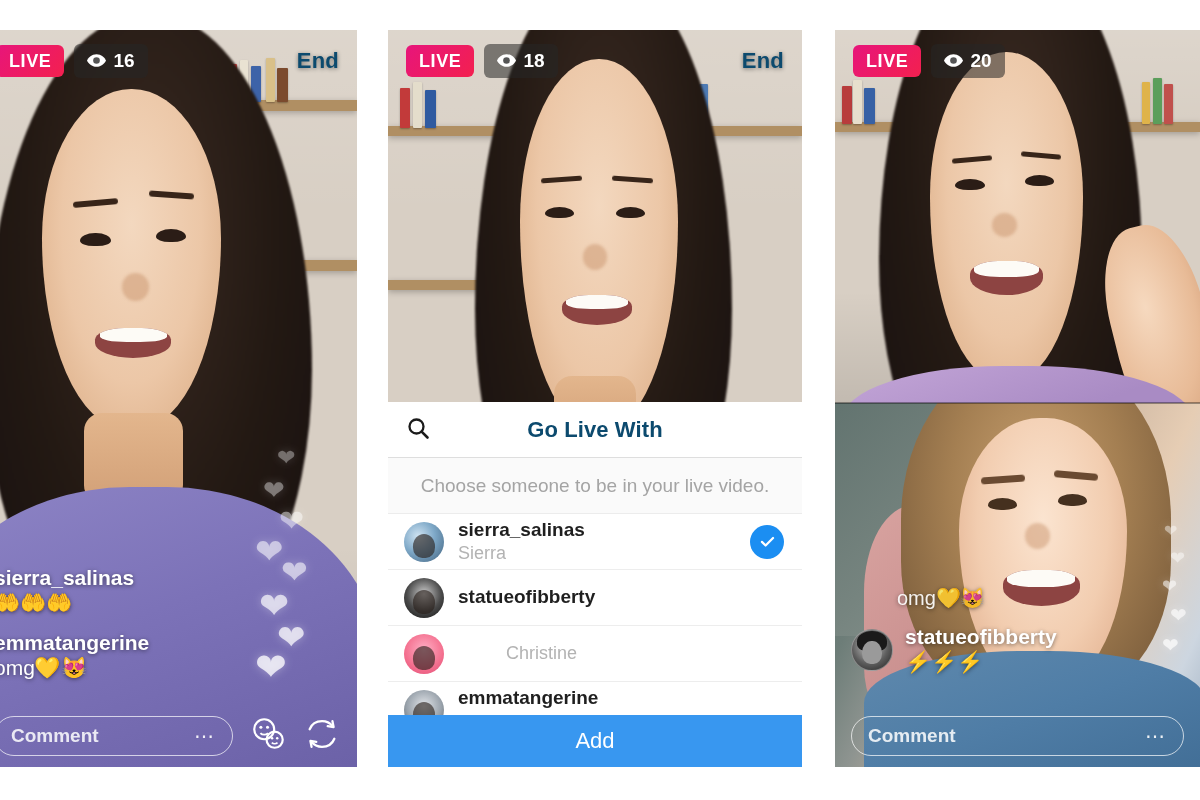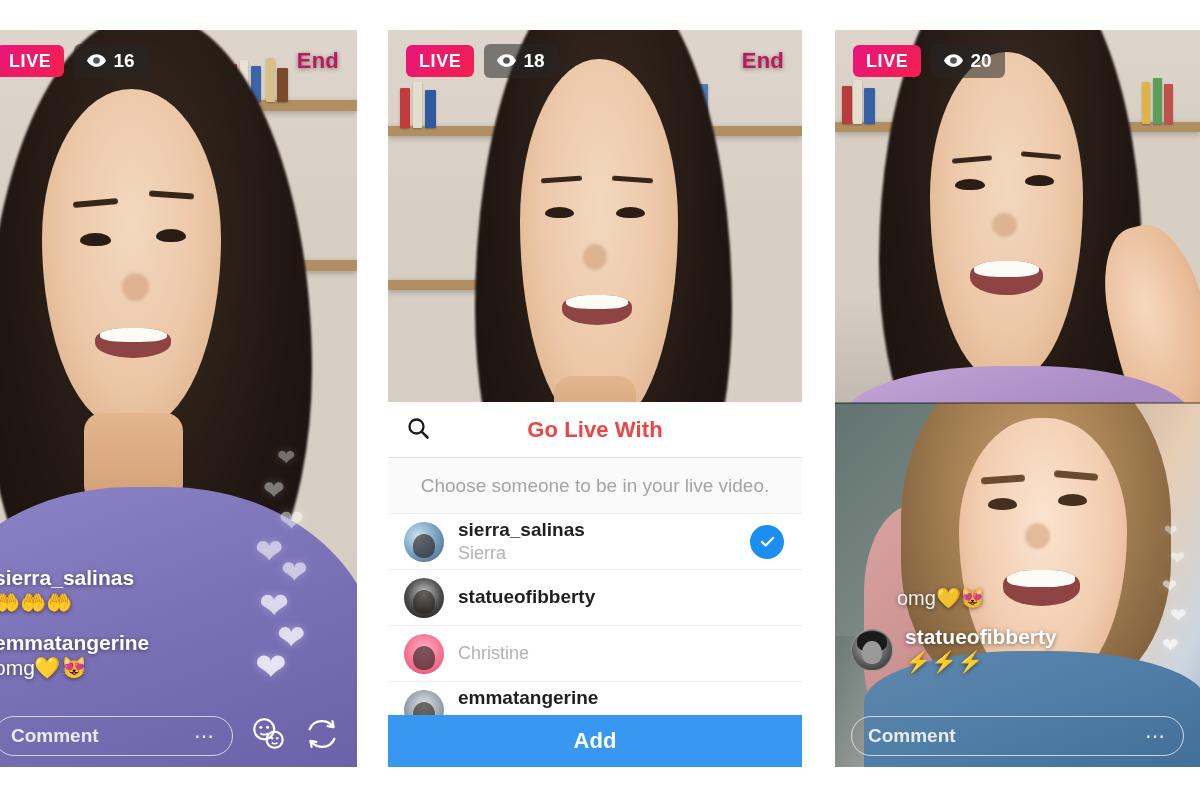--- a/index.html
+++ b/index.html
@@ -97,21 +97,21 @@
     padding: 7px 13px; border-radius: 6px; line-height:1;
   }
   .viewers {
     display:flex; align-items:center; gap:7px;
     background: rgba(38,38,38,.55);
     color:#fff; font-weight:700; font-size:19px; line-height:1;
     padding: 7px 13px 8px; border-radius: 6px;
   }
   .eye-icon { display:block; }
   .end-btn {
-    margin-left:auto; color:#be185d; font-size:22px; font-weight:600;
+    margin-left:auto; color:#0c4a6e; font-size:22px; font-weight:600;
     text-shadow: 0 1px 4px rgba(0,0,0,.45); letter-spacing:.2px;
   }
 
   
   .hearts { position:absolute; right:22px; bottom:72px; width:110px; height:250px; z-index:30; }
   .heart {
     position:absolute; color: rgba(255,255,255,.82);
     filter: blur(.6px);
     text-shadow: 0 0 10px rgba(255,255,255,.35);
   }
@@ -160,21 +160,21 @@
   
   .sheet {
     position:absolute; left:0; right:0; bottom:0; top:372px;
     background:#fff; z-index: 50; display:flex; flex-direction:column;
   }
   .sheet-head {
     position:relative; height:56px; flex:0 0 56px;
     display:flex; align-items:center; justify-content:center;
     border-bottom:1px solid #dedede; background:#fff;
   }
-  .sheet-title { font-size:22px; font-weight:700; color:#ef4444; letter-spacing:.1px; }
+  .sheet-title { font-size:22px; font-weight:700; color:#0c4a6e; letter-spacing:.1px; }
   .search-icon { position:absolute; left:18px; top:50%; transform:translateY(-50%); }
   .sheet-sub {
     height:56px; flex:0 0 56px; display:flex; align-items:center; justify-content:center;
     color:#a4a4a4; font-size:19px; background:#fafafa; border-bottom:1px solid #ececec;
   }
   .sheet-list { flex:1 1 auto; overflow:hidden; background:#fff; }
   .sheet-row {
     display:flex; align-items:center; gap:14px;
     padding: 10px 18px 10px 16px; height:56px;
     border-bottom:1px solid #ededed; position:relative;
@@ -193,21 +193,21 @@
   }
   .row-texts { flex:1 1 auto; min-width:0; }
   .row-user { font-size:19px; font-weight:700; color:#1f1f1f; line-height:1.2; }
   .row-name { font-size:18px; color:#b3b3b3; line-height:1.25; }
   .check {
     width:34px; height:34px; flex:0 0 34px; border-radius:50%;
     background:#1b8ef2; display:flex; align-items:center; justify-content:center;
   }
   .add-btn {
     position:absolute; left:0; right:0; bottom:0; height:52px;
-    background:#3897f0; color:#fff; font-size:22px; font-weight:700;
+    background:#3897f0; color:#fff; font-size:22px; font-weight:400;
     display:flex; align-items:center; justify-content:center; z-index:60;
   }
 
   
   .split-top { position:absolute; left:0; right:0; top:0; height:373px; overflow:hidden; }
   .split-bot { position:absolute; left:0; right:0; top:373px; bottom:0; overflow:hidden; }
   .guest-bg {
     position:absolute; inset:0;
     background: linear-gradient(115deg,#5d6f6b 0%,#6d7d78 22%,#8e9490 34%,
                 #cfb9a4 52%, #e6cdb4 68%, #cdd6e0 88%, #9fb0c2 100%);
@@ -417,21 +417,21 @@
           <span class="row-texts">
             <span class="row-user" style="display:block;">statueofibberty</span>
           </span>
         </div>
 
         <div class="sheet-row">
           <span class="row-avatar av-c">
               <span class="av-shape"></span>
             </span>
           <span class="row-texts">
-            <span class="row-name" style="display:block;">Christine</span>
+            <span class="row-name" style="display:block;margin-left:48px;">Christine</span>
           </span>
         </div>
 
         <div class="sheet-row">
           <span class="row-avatar av-d">
               <span class="av-shape"></span>
             </span>
           <span class="row-texts">
             <span class="row-user" style="display:block;">emmatangerine</span>
             <span class="row-name" style="display:block;">emma</span>

